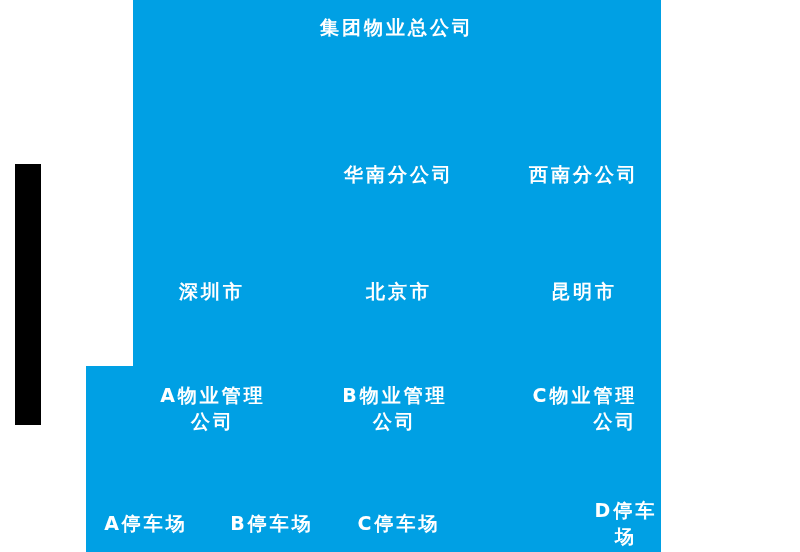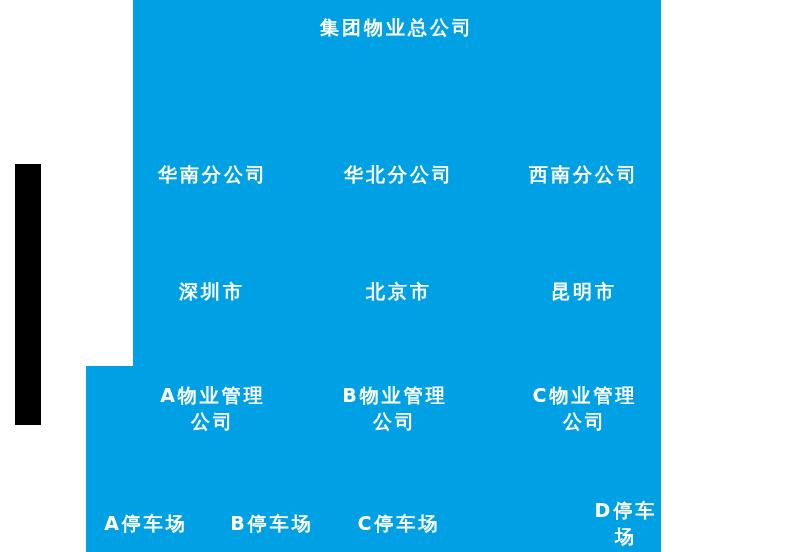--- a/index.html
+++ b/index.html
@@ -53,39 +53,38 @@
   
   .pos-root      { left: 397px; top: 27px;  }
   .pos-branch-0  { left: 213px; top: 174px; }
   .pos-branch-1  { left: 399px; top: 174px; }
   .pos-branch-2  { left: 584px; top: 174px; }
   .pos-city-0    { left: 212px; top: 291px; }
   .pos-city-1    { left: 399px; top: 291px; }
   .pos-city-2    { left: 584px; top: 291px; }
   .pos-company-0 { left: 213px; top: 408px; }
   .pos-company-1 { left: 395px; top: 408px; }
-  .pos-company-2 { left: 585px; top: 408px; }
+  .pos-company-2 { left: 585px; top: 408px; text-align: right; }
   .pos-parking-0 { left: 146px; top: 523px; }
   .pos-parking-1 { left: 272px; top: 523px; }
   .pos-parking-2 { left: 399px; top: 523px; }
   .pos-parking-3 { left: 582px; top: 523px; margin-left: 44px; }
 </style>
 </head>
 <body>
 
 <div class="canvas">
 
   <div class="panel-main" style="background: rgb(0, 160, 228);"></div>
   <div class="panel-ext" style="background: rgb(0, 160, 228);"></div>
   <div class="black-bar" style="background: rgb(0, 0, 0);"></div>
 
   <div class="node pos-root">集团物业总公司</div>
 
-  <div class="node pos-branch-0">华南分公司</div>
-  <div class="node pos-branch-1">华北分公司</div>
+  <div class="node pos-branch-1">华南分公司</div>
   <div class="node pos-branch-2">西南分公司</div>
 
   <div class="node pos-city-0">深圳市</div>
   <div class="node pos-city-1">北京市</div>
   <div class="node pos-city-2">昆明市</div>
 
   <div class="node pos-company-0">A物业管理
 公司</div>
   <div class="node pos-company-1">B物业管理
 公司</div>

